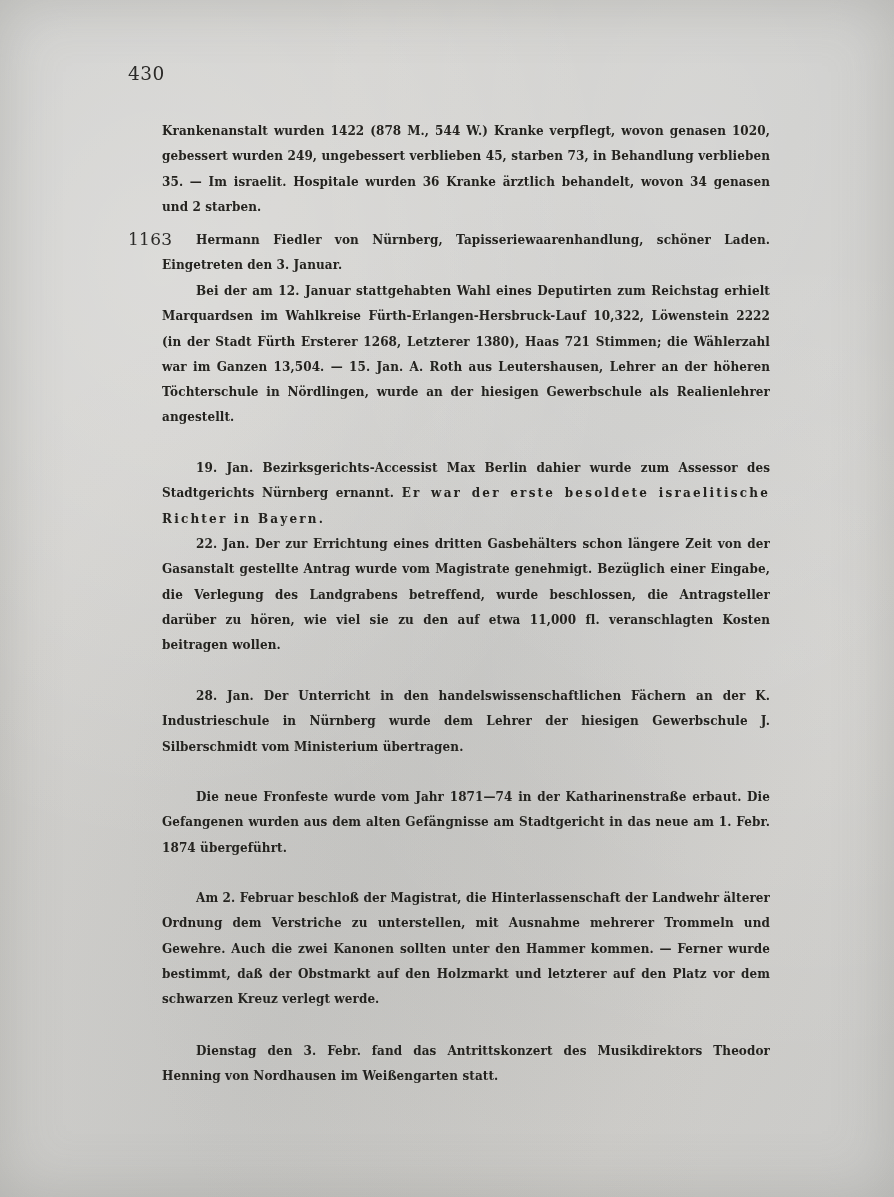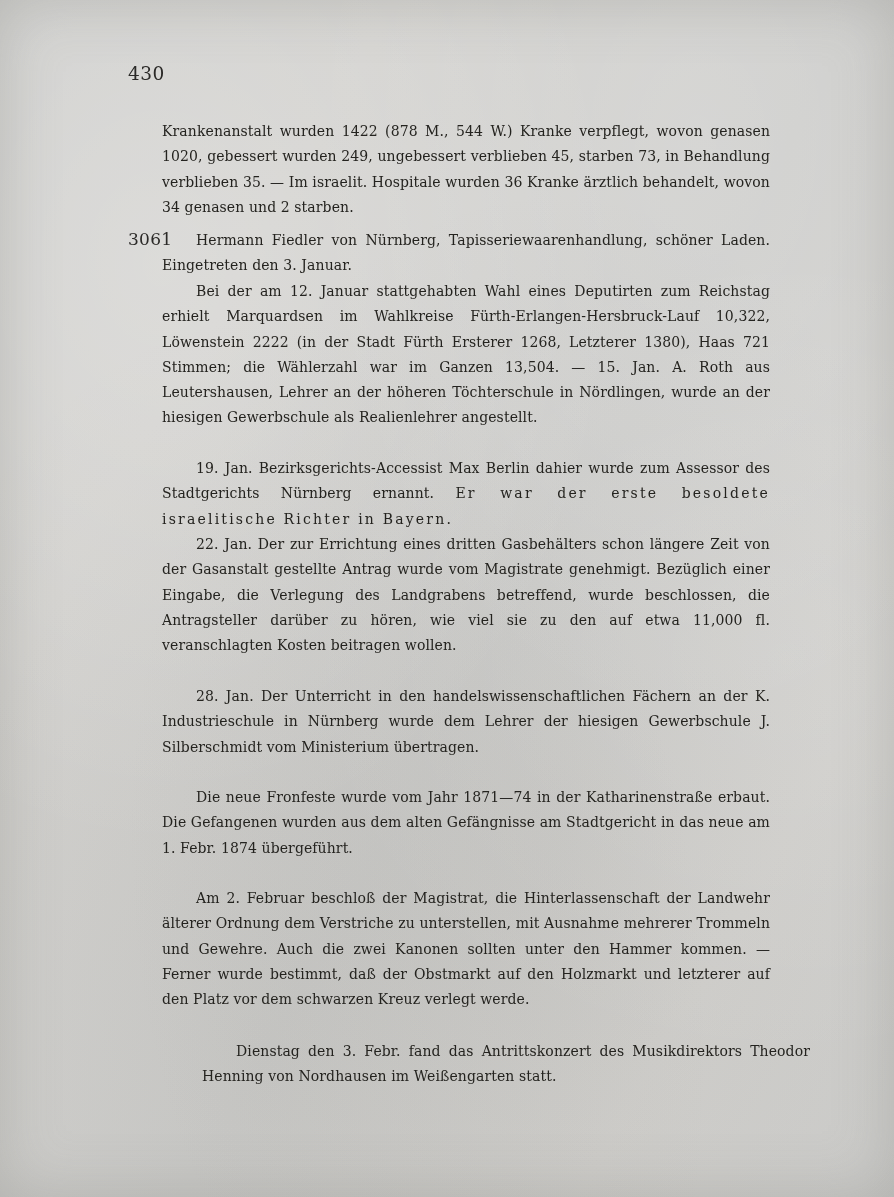--- a/index.html
+++ b/index.html
@@ -62,25 +62,26 @@
     margin-left: -18px;
   }
 
   
   .body-block {
     position: absolute;
     left: 162px;
     width: 608px;
     color: #24231f;
     font-family: "DejaVu Serif", serif;
-    font-size: 14px;
+    font-size: 12px;
     line-height: 25.3px;
     text-align: justify;
     text-justify: inter-word;
     letter-spacing: 0.1px;
+    font-weight: bold;
   }
   .body-block p {
     margin: 0;
   }
   .indent {
     text-indent: 34px;
   }
   .year-marker {
     position: absolute;
     left: 128px;
@@ -100,21 +101,21 @@
   <div class="mottle"></div>
 
   <div class="head">
     <span class="folio">430</span>
   </div>
 
   <div class="body-block" style="top: 119px;">
     <p>Krankenanstalt wurden 1422 (878 M., 544 W.) Kranke verpflegt, wovon genasen 1020, gebessert wurden 249, ungebessert verblieben 45, starben 73, in Behandlung verblieben 35. — Im israelit. Hospitale wurden 36 Kranke ärztlich behandelt, wovon 34 genasen und 2 starben.</p>
   </div>
 
-  <div class="year-marker" style="top: 229px;">3061</div>
+  <div class="year-marker" style="top: 229px;">1163</div>
 
   <div class="body-block indent" style="top: 228px;">
     <p>Hermann Fiedler von Nürnberg, Tapisseriewaarenhandlung, schöner Laden. Eingetreten den 3. Januar.</p>
   </div>
 
   <div class="body-block indent" style="top: 279px;">
     <p>Bei der am 12. Januar stattgehabten Wahl eines Deputirten zum Reichstag erhielt Marquardsen im Wahlkreise Fürth-Erlangen-Hersbruck-Lauf 10,322, Löwenstein 2222 (in der Stadt Fürth Ersterer 1268, Letzterer 1380), Haas 721 Stimmen; die Wählerzahl war im Ganzen 13,504. — 15. Jan. A. Roth aus Leutershausen, Lehrer an der höheren Töchterschule in Nördlingen, wurde an der hiesigen Gewerbschule als Realienlehrer angestellt.</p>
   </div>
 
   <div class="body-block indent" style="top: 456px;">
@@ -130,18 +131,18 @@
   </div>
 
   <div class="body-block indent" style="top: 785px;">
     <p>Die neue Fronfeste wurde vom Jahr 1871—74 in der Katharinenstraße erbaut. Die Gefangenen wurden aus dem alten Gefängnisse am Stadtgericht in das neue am 1. Febr. 1874 übergeführt.</p>
   </div>
 
   <div class="body-block indent" style="top: 886px;">
     <p>Am 2. Februar beschloß der Magistrat, die Hinterlassenschaft der Landwehr älterer Ordnung dem Verstriche zu unterstellen, mit Ausnahme mehrerer Trommeln und Gewehre. Auch die zwei Kanonen sollten unter den Hammer kommen. — Ferner wurde bestimmt, daß der Obstmarkt auf den Holzmarkt und letzterer auf den Platz vor dem schwarzen Kreuz verlegt werde.</p>
   </div>
 
-  <div class="body-block indent" style="top: 1039px; margin-left: 40px;">
+  <div class="body-block indent" style="top: 1039px;">
     <p>Dienstag den 3. Febr. fand das Antrittskonzert des Musikdirektors Theodor Henning von Nordhausen im Weißengarten statt.</p>
   </div>
 
   <div class="edge-shadow"></div>
 </div>
 
 </body></html>

